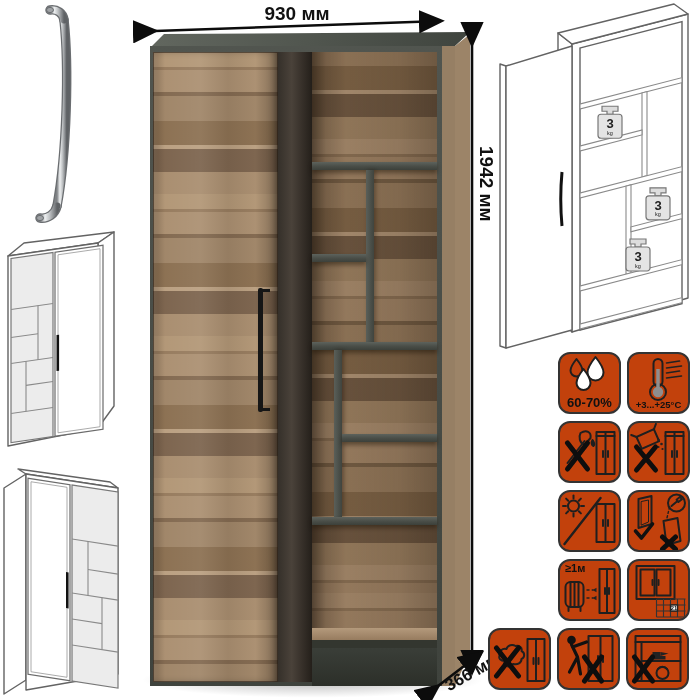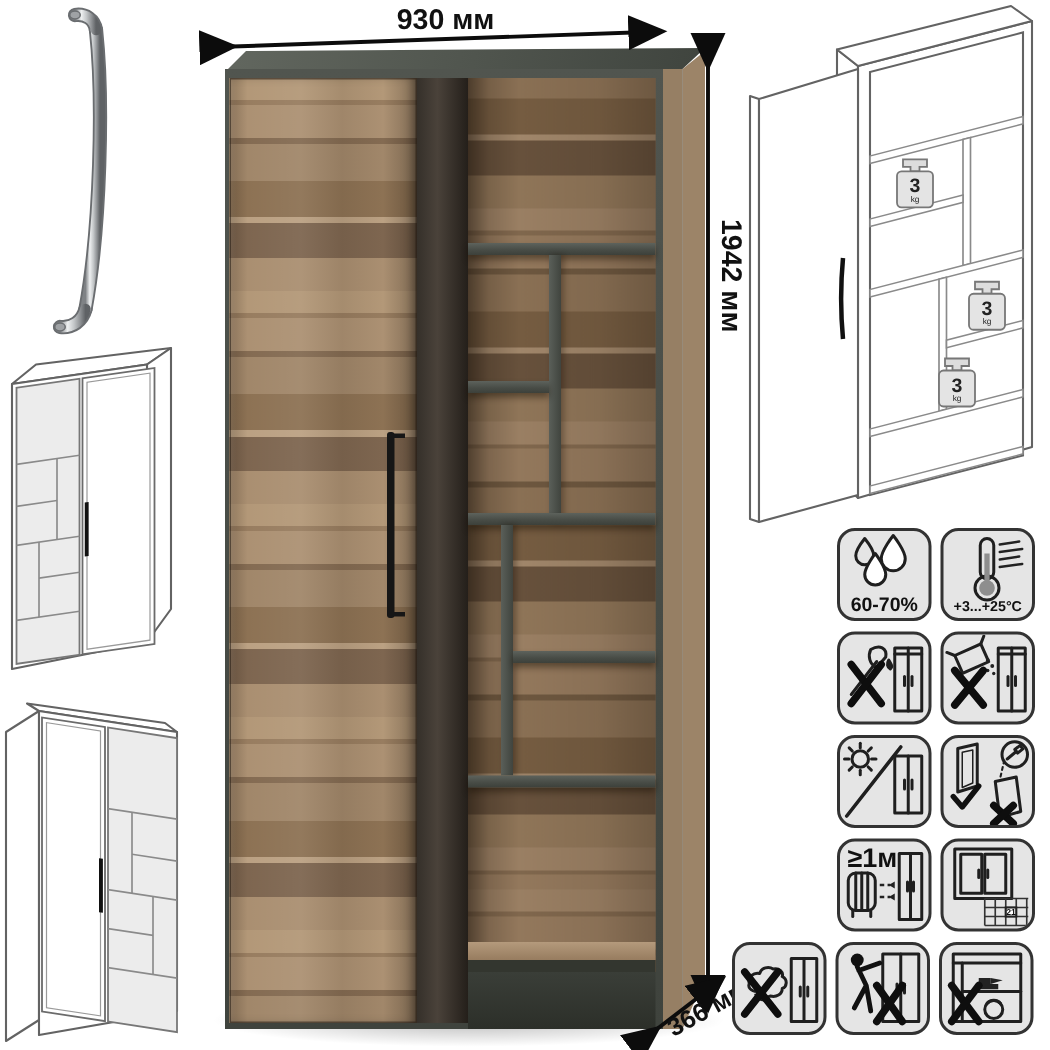--- a/index.html
+++ b/index.html
@@ -37,21 +37,21 @@
   }
   .shelf{background:linear-gradient(180deg,#5d625c,#494d47 55%,#3c403a);
          box-shadow:0 3px 4px rgba(25,15,5,.45);}
   .divider{background:linear-gradient(90deg,#5a5f59,#40443e);
            box-shadow:2px 0 4px rgba(25,15,5,.35);}
 
   
   .dim{font-weight:bold;font-size:19px;color:#111;white-space:nowrap;}
 
   
-  .icon{position:absolute;width:63px;height:62px;background:#e5e5e5;border:2.5px solid #333;
+  .icon{position:absolute;width:63px;height:62px;background:#c2410c;border:2.5px solid #333;
         border-radius:12px;box-sizing:border-box;overflow:hidden;}
   .icon svg{position:absolute;left:0;top:0;width:100%;height:100%;}
   .ilabel{position:absolute;left:0;right:0;bottom:2px;text-align:center;font-weight:bold;
           font-size:13px;color:#111;white-space:nowrap;}
   .st{fill:none;stroke:#1f1f1f;stroke-width:2;stroke-linecap:round;stroke-linejoin:round;}
   .xg{stroke:#0e0e0e;stroke-width:5;stroke-linecap:round;}
   .wire{fill:#ffffff;stroke:#636363;stroke-width:1.4;stroke-linejoin:round;}
   .wline{stroke:#8a8a8a;stroke-width:1.1;}
 </style>
 </head>
@@ -358,21 +358,21 @@
         </g>
       <path d="M36,29 l-4,-2.3 v4.6 z" fill="#222" transform="rotate(180 34 29)"></path>
       <path d="M36,37 l-4,-2.3 v4.6 z" fill="#222" transform="rotate(180 34 37)"></path>
       <g class="st" stroke-width="1.8">
           <rect x="39" y="8" width="15" height="44"></rect>
           <line x1="46.5" y1="8" x2="46.5" y2="52"></line>
         <line x1="44.5" y1="27" x2="44.5" y2="33"></line>
           <line x1="48.5" y1="27" x2="48.5" y2="33"></line>
         </g>
     </svg>
-    <div class="abs" style="left:5px;top:1px;font-weight:bold;font-size:18px;">≥1м</div>
+    <div class="abs" style="left:5px;top:1px;font-weight:bold;font-size:11px;">≥1м</div>
   </div>
 
   <div class="icon" style="left:627px;top:559px">
     <svg viewBox="0 0 58 58">
       <g class="st" stroke-width="1.7">
         <rect x="7" y="5" width="38" height="33"></rect>
         <rect x="11" y="8.5" width="14" height="26"></rect>
         <rect x="27" y="8.5" width="14" height="26"></rect>
         <line x1="23" y1="19" x2="23" y2="24"></line>
           <line x1="29" y1="19" x2="29" y2="24"></line>

